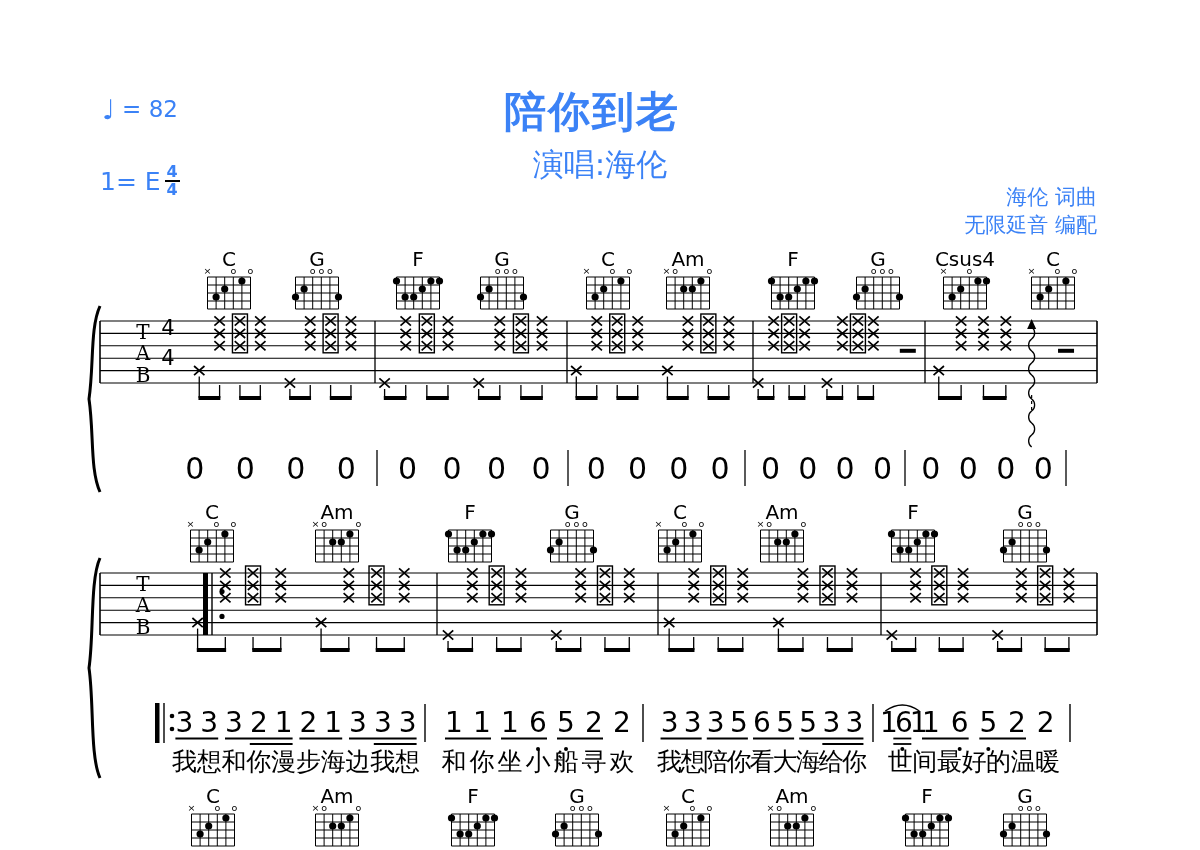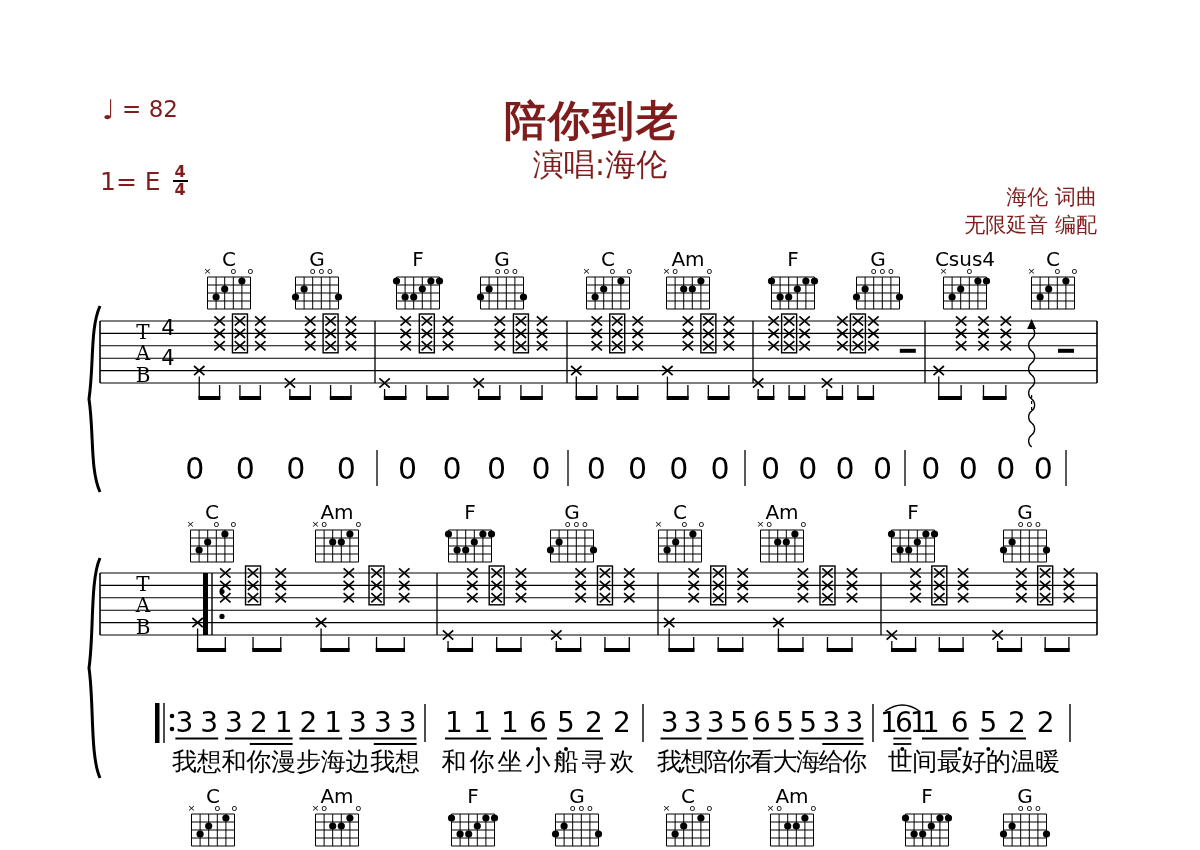--- a/index.html
+++ b/index.html
@@ -1,23 +1,23 @@
 <!DOCTYPE html>
 <html><head>
 <meta charset="utf-8">
 <style>
   html,body{margin:0;padding:0;background:#fff;}
-  .page{position:relative;width:1200px;height:850px;background:#ffffff;color:#7f1d1d;
+  .page{position:relative;width:1200px;height:850px;background:#ffffff;color:#3b82f6;
         font-family:"DejaVu Sans",sans-serif;overflow:hidden;}
   .tempo{position:absolute;left:102px;top:94px;font-size:23px;}
   .tempo .note{font-size:27px;vertical-align:-2px;}
-  .title{position:absolute;left:0;right:16px;top:84px;margin:9px;text-align:center;
+  .title{position:absolute;left:0;right:16px;top:84px;margin:0;text-align:center;
          font-size:42px;font-weight:700;letter-spacing:2px;}
   .subtitle{position:absolute;left:0;right:0;top:144px;text-align:center;font-size:31px;}
-  .keyline{position:absolute;left:100px;top:164px;font-size:25px;display:flex;align-items:center;gap:12px;}
+  .keyline{position:absolute;left:100px;top:164px;font-size:25px;display:flex;align-items:center;gap:4px;}
   .frac{display:inline-flex;flex-direction:column;align-items:center;font-size:16px;
         line-height:16px;font-weight:700;}
   .frac .top{border-bottom:2px solid #000;padding:0 2px;}
   .capo{position:absolute;left:100px;top:206px;font-size:21px;}
   .credits{position:absolute;right:103px;top:183px;text-align:right;font-size:21px;line-height:28px;}
   svg#notation{position:absolute;left:0;top:0;}
 </style>
 </head>
 <body>
 

